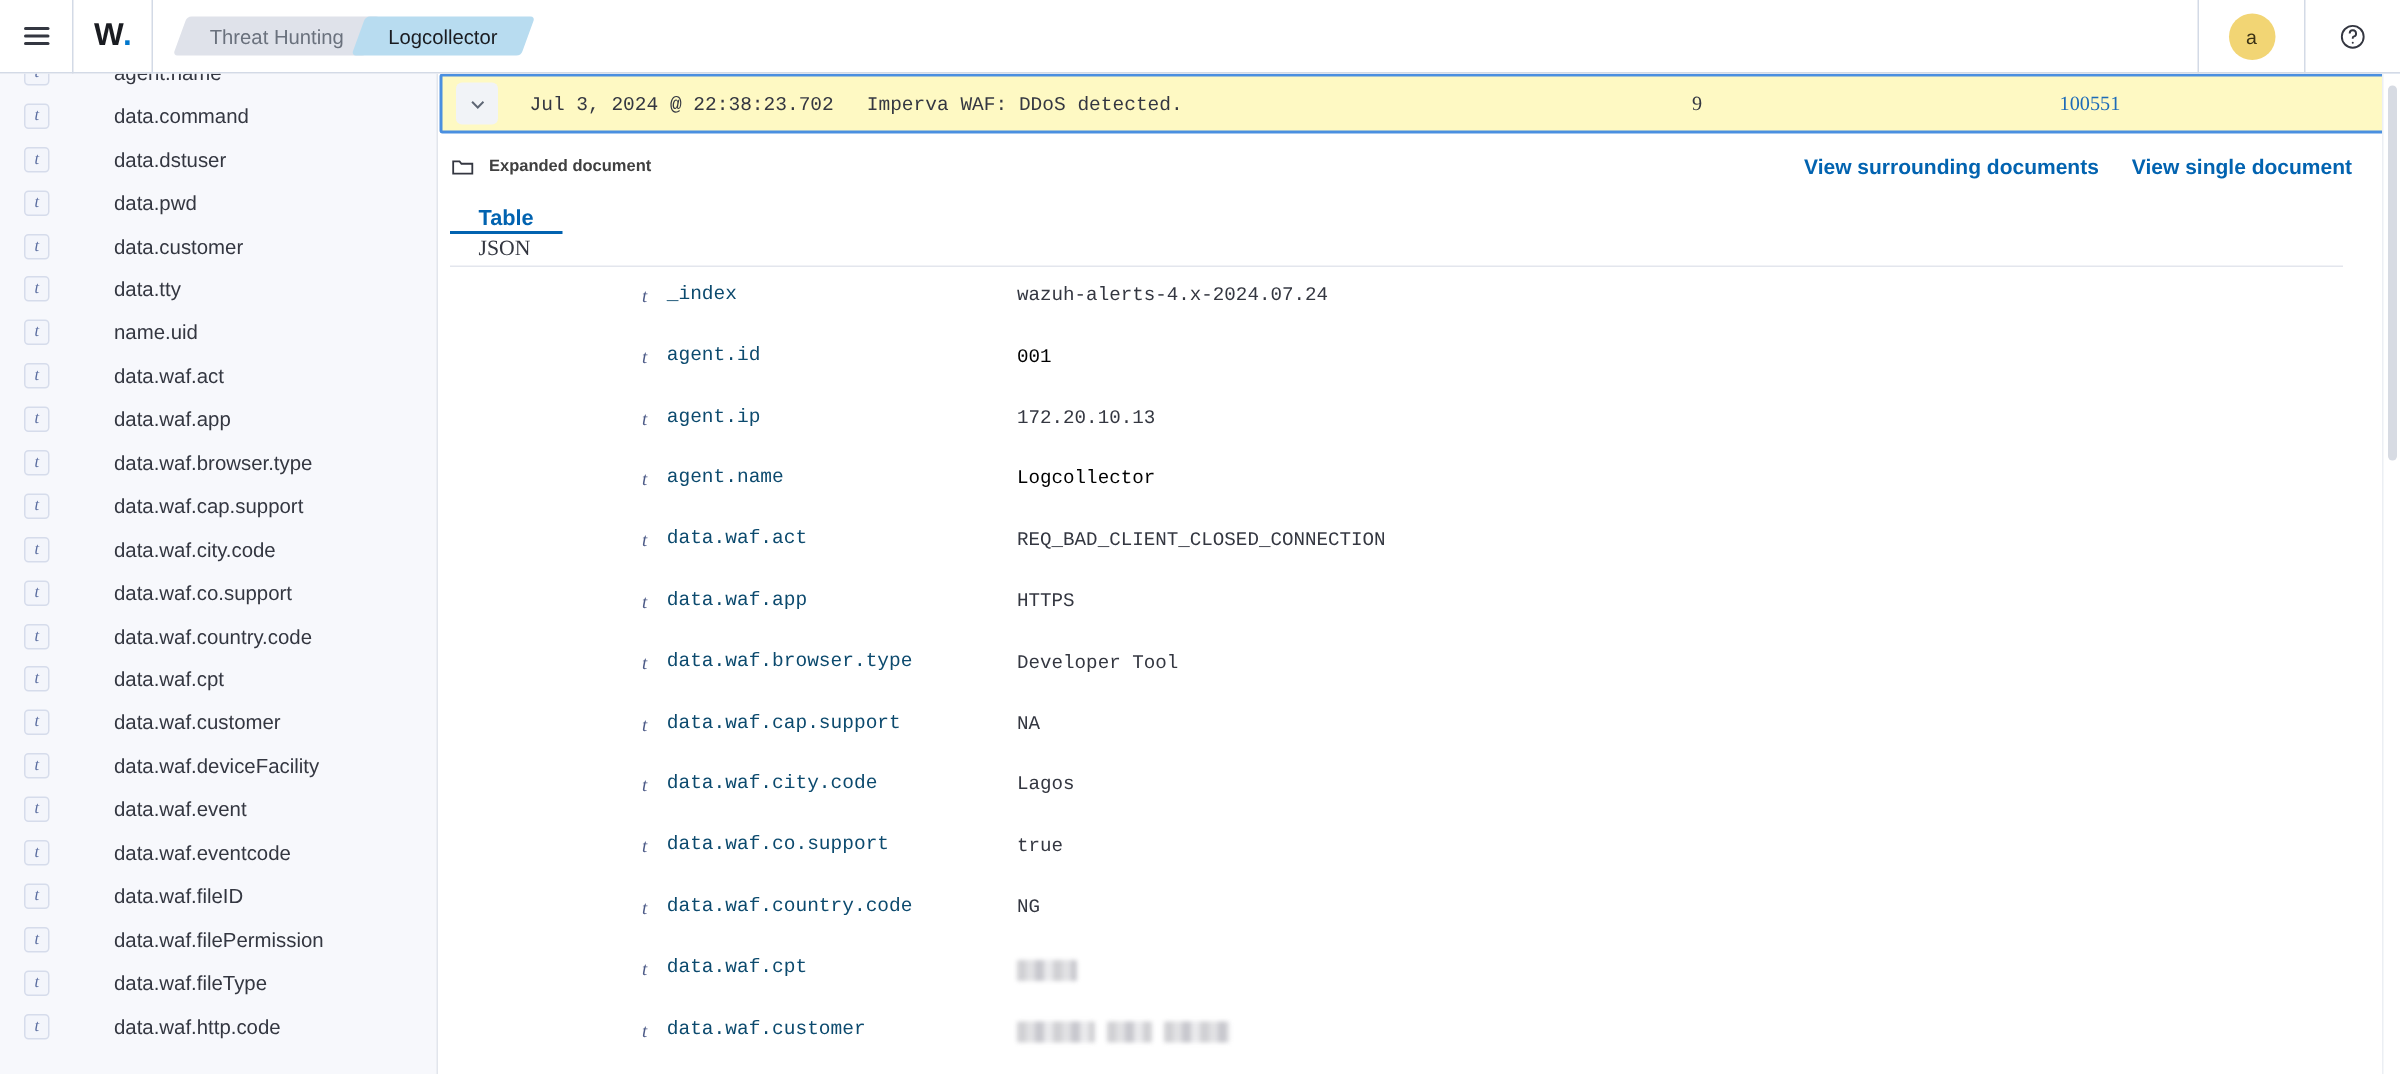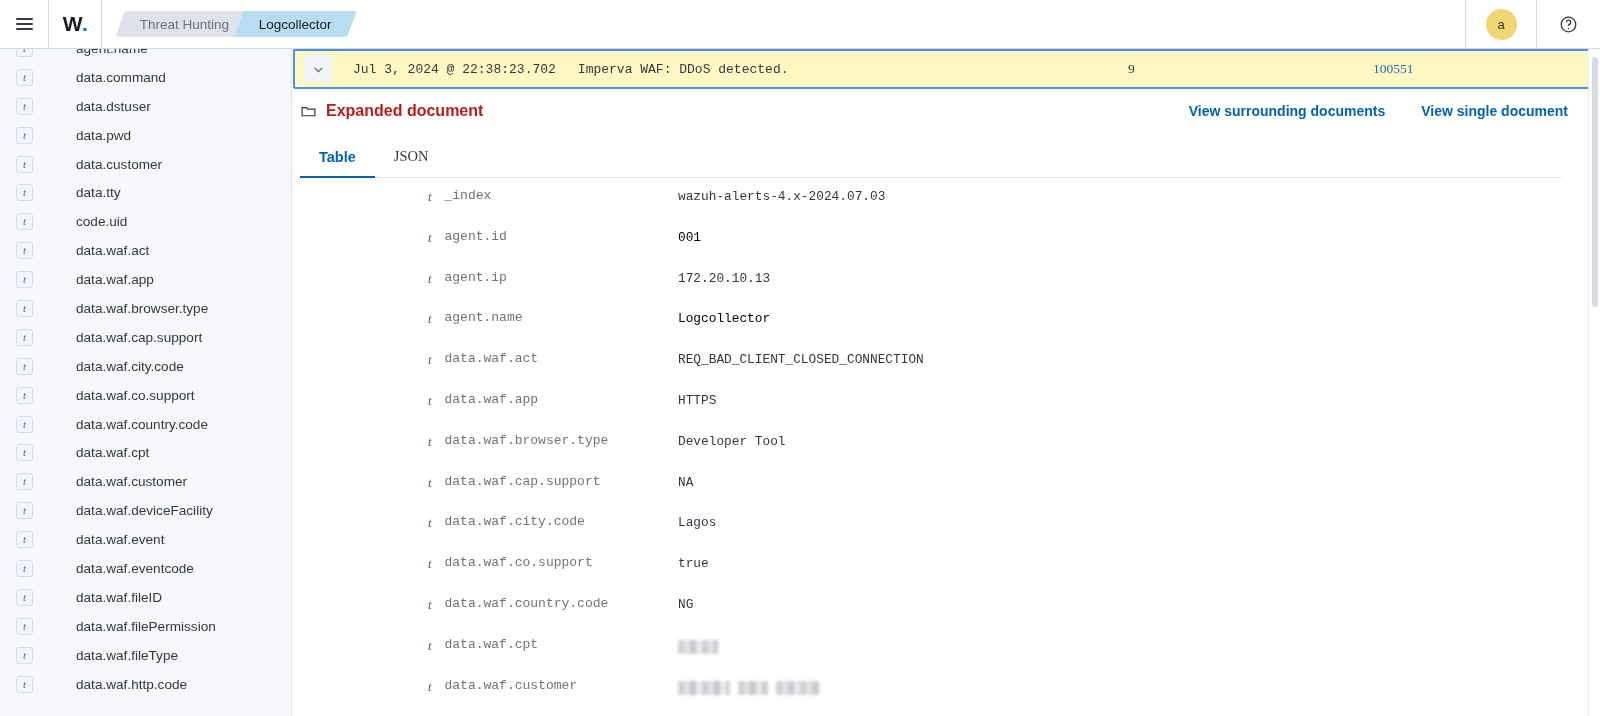--- a/index.html
+++ b/index.html
@@ -139,30 +139,30 @@
     font-size: 13.5px; color: #1d6bb8;
   }
 
   
   .exp-header {
     position: absolute; left: 8px; top: 45px;
     width: 1270px; height: 34px;
     display: flex; align-items: center;
   }
   .folder-icon { width: 17px; height: 17px; color: #343741; margin-right: 9px; }
-  .exp-title { font-size: 16px; font-weight: bold; color: #b91c1c; }
-  .exp-actions { margin-left: auto; display: flex; align-items: center; gap: 36px; padding-right: 2px; }
+  .exp-title { font-size: 11px; font-weight: bold; color: #404040; }
+  .exp-actions { margin-left: auto; display: flex; align-items: center; gap: 22px; padding-right: 2px; }
   .exp-link { font-size: 14px; font-weight: bold; color: #0263b0; white-space: nowrap; }
 
   
   .tabs {
     position: absolute; left: 8px; top: 86px;
     width: 1262px; height: 43px;
     border-bottom: 1px solid #e3e6ed;
-    display: flex; align-items: flex-start;
+    display: flex; align-items: flex-start; flex-direction: column;
   }
   .tab {
     height: 43px; padding: 0 19px;
     display: flex; align-items: center;
     font-size: 14.5px;
   }
   .tab.active { color: #0263b0; font-weight: bold; box-shadow: inset 0 -2px 0 0 #0263b0; }
   .tab.inactive { color: #343741; font-family: Liberation Serif, serif; }
 
   
@@ -182,21 +182,21 @@
     gap: 13px;
   }
   .cell-name .t {
     font-family: "Liberation Serif", serif;
     font-style: italic; font-size: 12.5px; color: #4c5a87;
     line-height: 1;
     padding-top: 2px;
   }
   .cell-name .n {
     font-family: "Liberation Mono", monospace;
-    font-size: 13px; color: #737373;
+    font-size: 13px; color: #0c4a6e;
     white-space: nowrap; line-height: 1; text-align: right;
   }
   .cell-value {
     padding-top: 13px;
     font-family: "Liberation Mono", monospace;
     font-size: 12.8px; color: #343741;
     line-height: 1; white-space: nowrap;
   }
   .cell-value.link { color: #000000; }
   .redact { display: inline-flex; gap: 8px; align-items: center; }
@@ -289,21 +289,21 @@
       <div class="field-item">
         <span class="type-badge">t</span>
         <span class="field-name">data.customer</span>
       </div>
       <div class="field-item">
         <span class="type-badge">t</span>
         <span class="field-name">data.tty</span>
       </div>
       <div class="field-item">
         <span class="type-badge">t</span>
-        <span class="field-name">code.uid</span>
+        <span class="field-name">name.uid</span>
       </div>
       <div class="field-item">
         <span class="type-badge">t</span>
         <span class="field-name">data.waf.act</span>
       </div>
       <div class="field-item">
         <span class="type-badge">t</span>
         <span class="field-name">data.waf.app</span>
       </div>
       <div class="field-item">
@@ -399,21 +399,21 @@
       <span>JSON</span>
     </div>
   </div>
 
   <div class="doc-table" id="doc-table">
       <div class="doc-table-row">
         <div class="cell-name">
           <span class="t">t</span>
           <span class="n">_index</span>
         </div>
-        <div class="cell-value">wazuh-alerts-4.x-2024.07.03</div>
+        <div class="cell-value">wazuh-alerts-4.x-2024.07.24</div>
       </div>
       <div class="doc-table-row">
         <div class="cell-name">
           <span class="t">t</span>
           <span class="n">agent.id</span>
         </div>
         <div class="cell-value link">001</div>
       </div>
       <div class="doc-table-row">
         <div class="cell-name">

